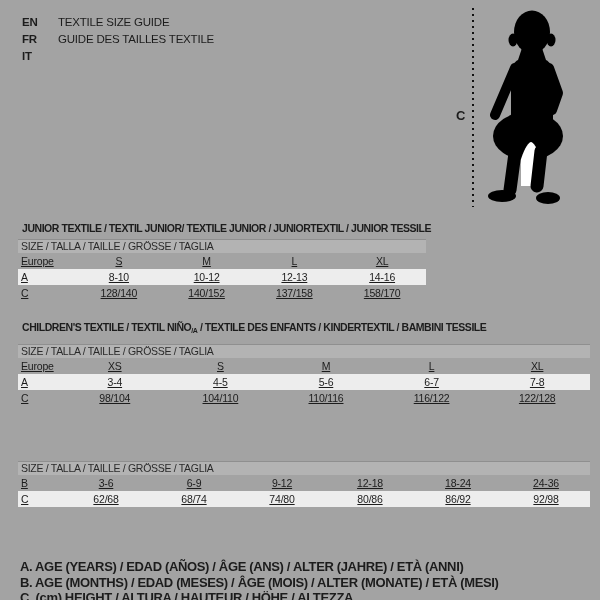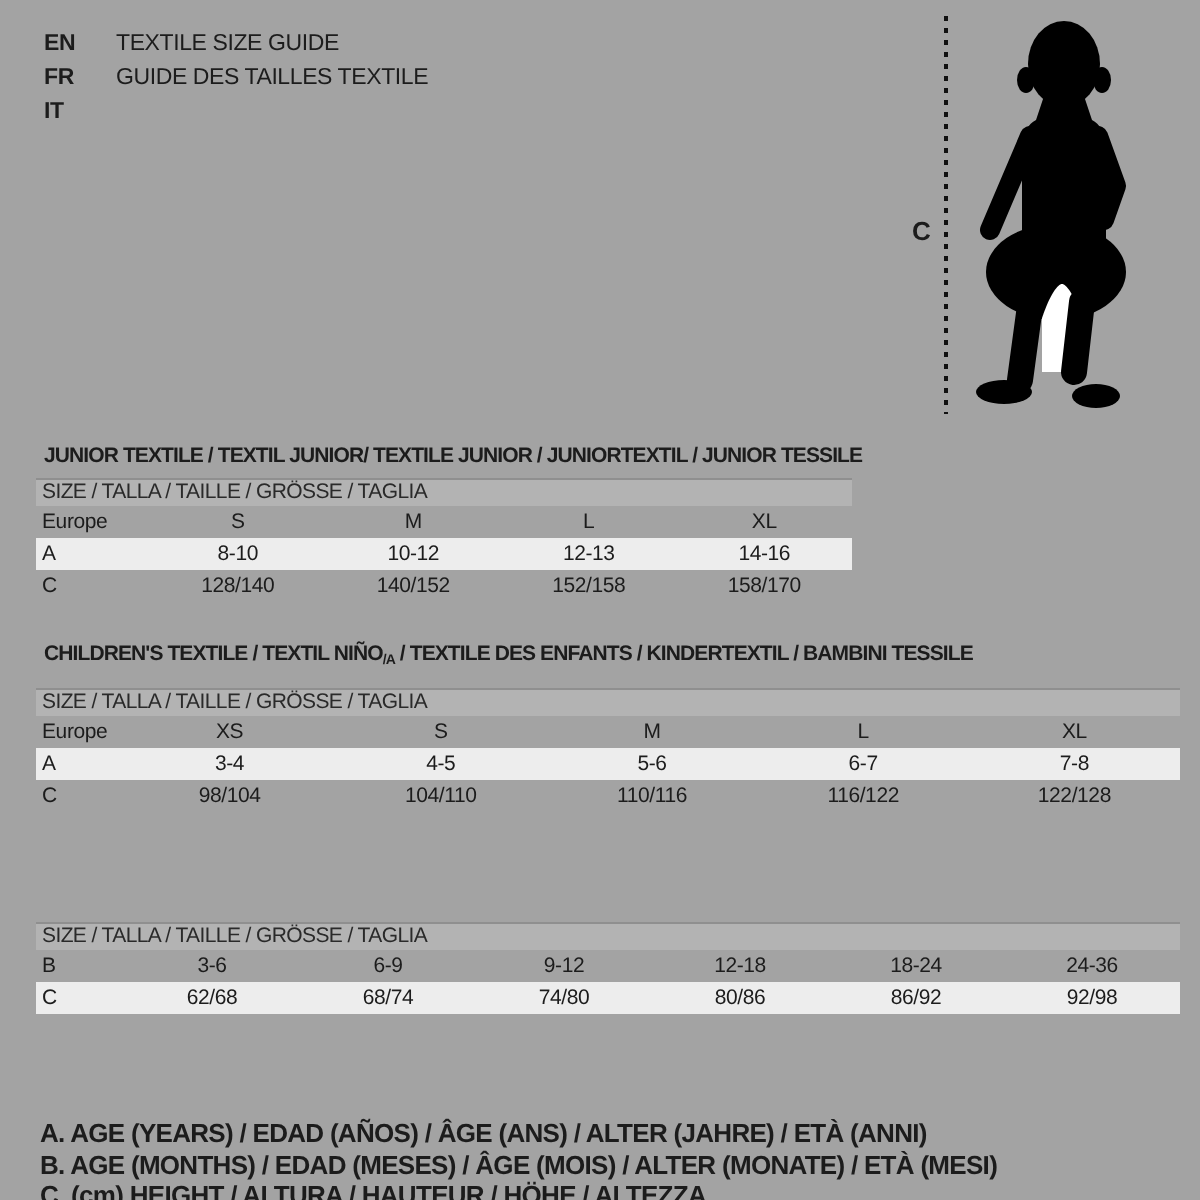--- a/index.html
+++ b/index.html
@@ -35,21 +35,21 @@
   
   .size-table { position:absolute; left:18px; }
   #t1 { top:239px; width:408px; }
   #t2 { top:344px; width:572px; }
   #t3 { top:461px; width:572px; }
   .t-bar {
     height:14px; background:var(--bar, #b3b3b3); border-top:1px solid #8f8f8f;
     display:flex; align-items:flex-start; padding-left:3px;
     font-size:10.5px; letter-spacing:-0.3px; color:#2a2a2a; white-space:nowrap;
   }
-  .t-row { display:grid; align-items:center; font-size:10.5px; letter-spacing:-0.2px; height:16px; }
+  .t-row { display:grid; align-items:center; font-size:10.5px; letter-spacing:-0.2px; height:16px;text-decoration:underline; }
   #t1 .t-row { grid-template-columns:57px repeat(4, 1fr); }
   #t2 .t-row { grid-template-columns:44px repeat(5, 1fr); }
   #t3 .t-row { grid-template-columns:44px repeat(6, 1fr); }
   .cell { text-align:center; white-space:nowrap; }
   .cell.lab { text-align:left; padding-left:3px; }
   .row-shaded { background:var(--row_alt, #ededed); }
 
   
   .notes { position:absolute; left:20px; top:559px; font-weight:bold; font-size:13px; letter-spacing:-0.35px; line-height:15.5px; }
   .note-line { white-space:nowrap; }
@@ -108,21 +108,21 @@
       <div class="cell lab">A</div>
       <div class="cell">8-10</div>
       <div class="cell">10-12</div>
       <div class="cell">12-13</div>
       <div class="cell">14-16</div>
     </div>
     <div class="t-row">
       <div class="cell lab">C</div>
       <div class="cell">128/140</div>
       <div class="cell">140/152</div>
-      <div class="cell">152/158</div>
+      <div class="cell">137/158</div>
       <div class="cell">158/170</div>
     </div>
   </div>
 
   <div class="t-title" id="t2-title"><span>CHILDREN'S TEXTILE / TEXTIL NIÑO</span><span class="sub">/A</span><span> / TEXTILE DES ENFANTS / KINDERTEXTIL / BAMBINI TESSILE</span></div>
   <div class="size-table" id="t2">
     <div class="t-bar">
         <span>SIZE / TALLA / TAILLE / GRÖSSE / TAGLIA</span>
       </div>
     <div class="t-row">

